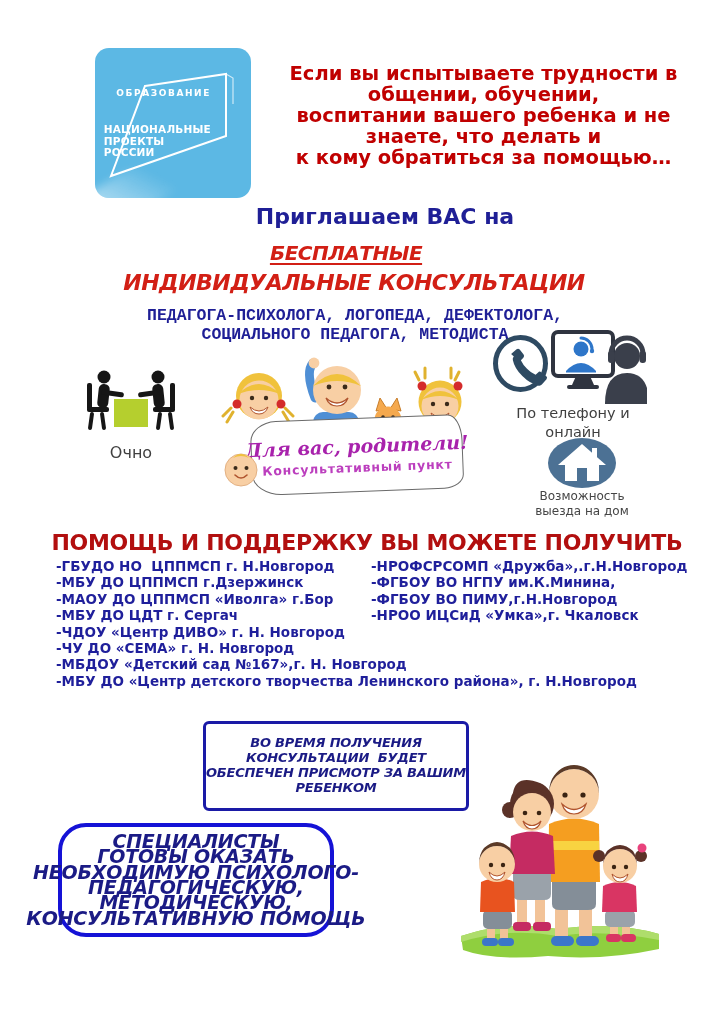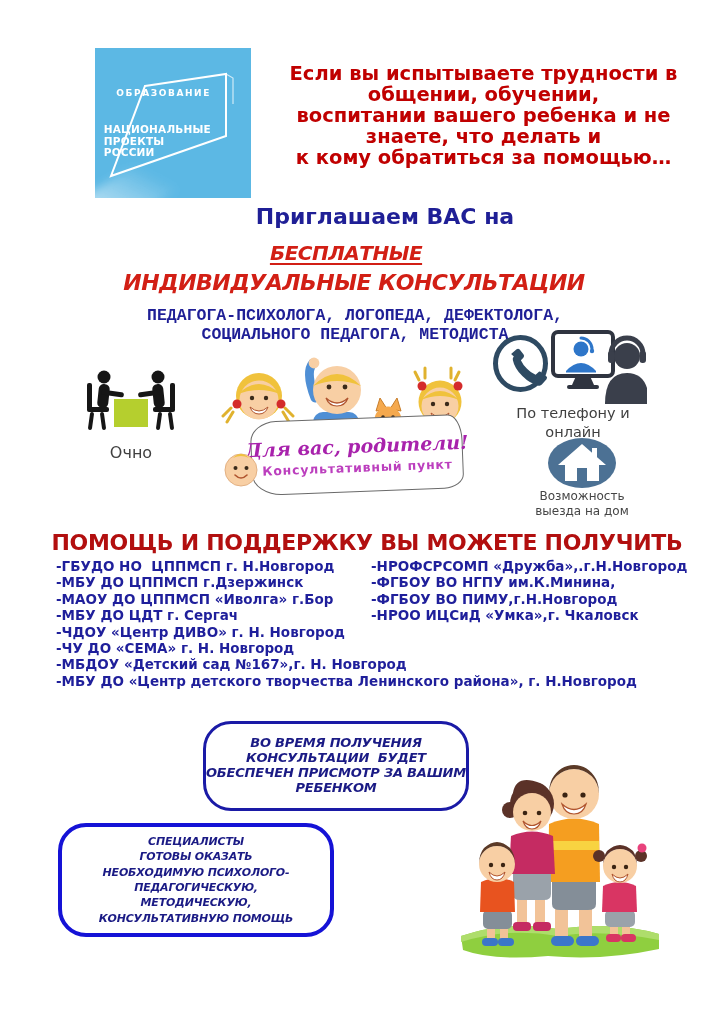--- a/index.html
+++ b/index.html
@@ -1,21 +1,21 @@
 <!DOCTYPE html>
 <html><head>
 <meta charset="utf-8">
 <style>
   html,body{margin:0;padding:0;background:#ffffff;}
   .page{position:relative;width:724px;height:1023px;background:#fff;overflow:hidden;
         font-family:"DejaVu Sans","Liberation Sans",sans-serif;}
   .abs{position:absolute;}
 
   
-  .logo{left:95px;top:48px;width:156px;height:150px;background:#5CB8E4;overflow:hidden;}
+  .logo{left:95px;top:48px;width:156px;height:150px;background:#5CB8E4;overflow:hidden;border-radius:14px;}
   .logo-flare{position:absolute;left:-34px;bottom:-14px;width:150px;height:44px;
               background:linear-gradient(60deg,#ffffff 0%,rgba(255,255,255,0) 65%);
               transform:rotate(-32deg);filter:blur(4px);opacity:.95;}
   .logo-svg{position:absolute;left:0;top:0;}
   .logo-program{position:absolute;top:40px;right:40px;color:#fff;font-size:9px;
                 letter-spacing:1.6px;font-weight:600;}
   .logo-brand{position:absolute;top:56px;right:40px;text-align:left;color:#fff;
               font-weight:bold;font-size:10.5px;line-height:11.5px;letter-spacing:.2px;margin-top:20px;}
 
   
@@ -67,23 +67,23 @@
   .org-col{color:#1F1F9B;font-weight:bold;font-size:13.5px;line-height:16.4px;}
   .org-col div{white-space:pre;}
   .org-left{left:56px;top:558px;}
   .org-right{left:371px;top:558px;}
 
   
   .note{display:flex;flex-direction:column;align-items:center;justify-content:center;
         color:#1B1B85;font-weight:bold;font-style:italic;text-align:center;background:#fff;}
   .note div{white-space:pre;}
   .note1{left:203px;top:721px;width:266px;height:90px;border:3px solid #1A1AA6;
-         border-radius:28px;font-size:13px;line-height:14.8px;letter-spacing:-0.2px;box-sizing:border-box;}
+         border-radius:6px;font-size:13px;line-height:14.8px;letter-spacing:-0.2px;box-sizing:border-box;}
   .note2{left:58px;top:823px;width:276px;height:114px;border:4px solid #1512D6;
-         border-radius:28px;font-size:11px;line-height:15.4px;letter-spacing:-0.2px;box-sizing:border-box;}
+         border-radius:28px;font-size:19px;line-height:15.4px;letter-spacing:-0.2px;box-sizing:border-box;}
 
   .family{left:453px;top:740px;}
 </style>
 </head>
 <body>
 
 <div class="page">
 
   <div class="abs logo">
     <svg class="logo-svg" width="156" height="150" viewBox="0 0 156 150">

